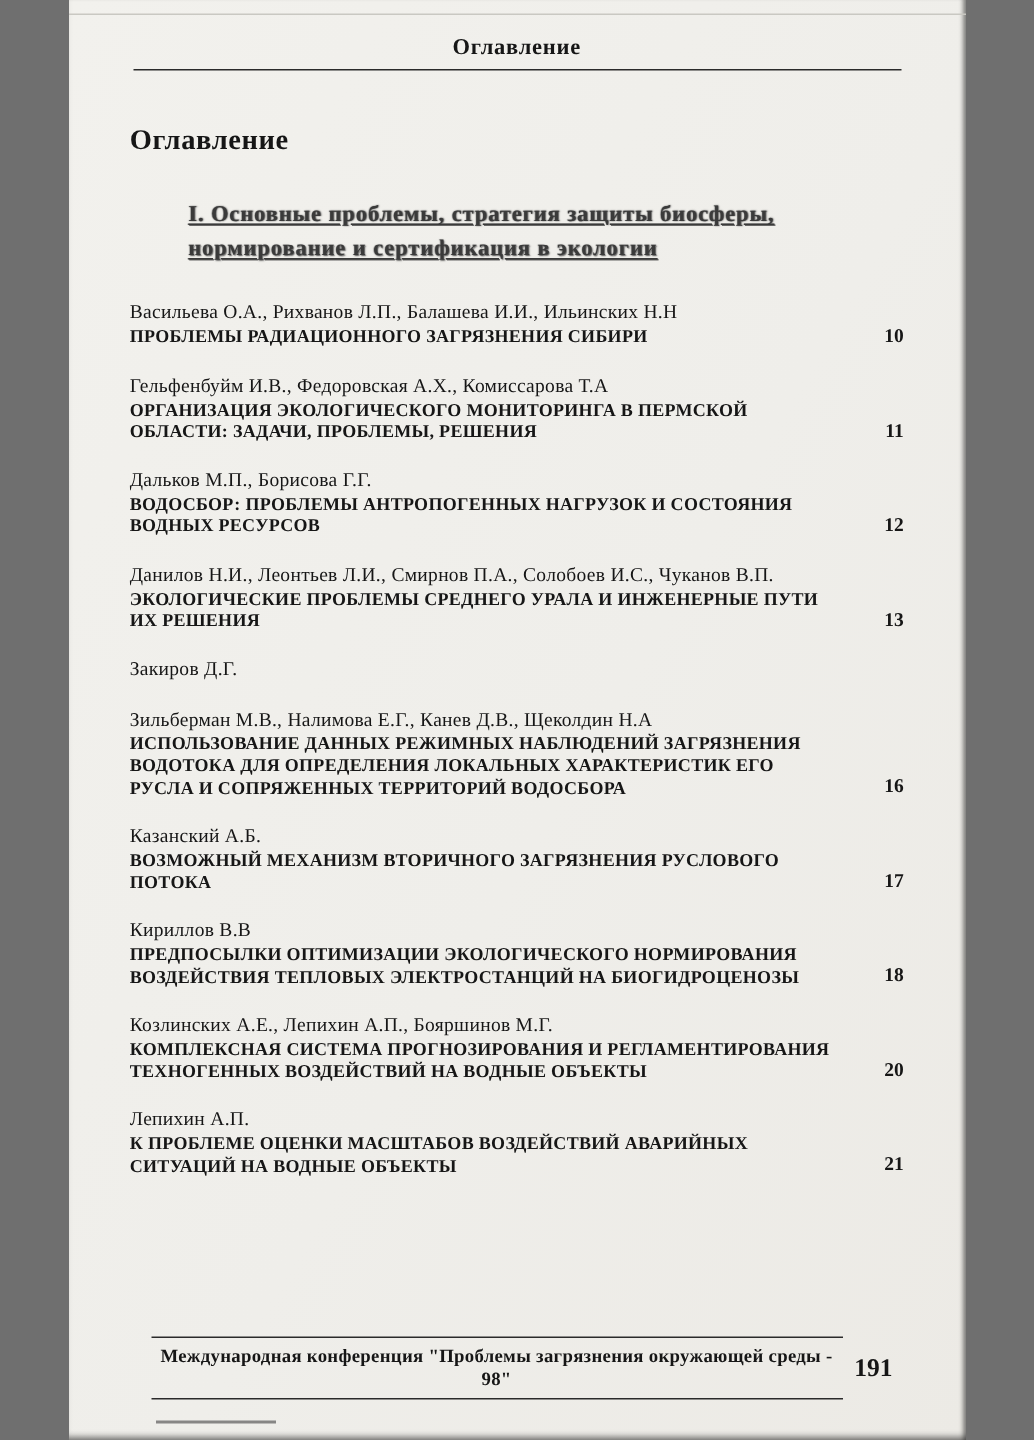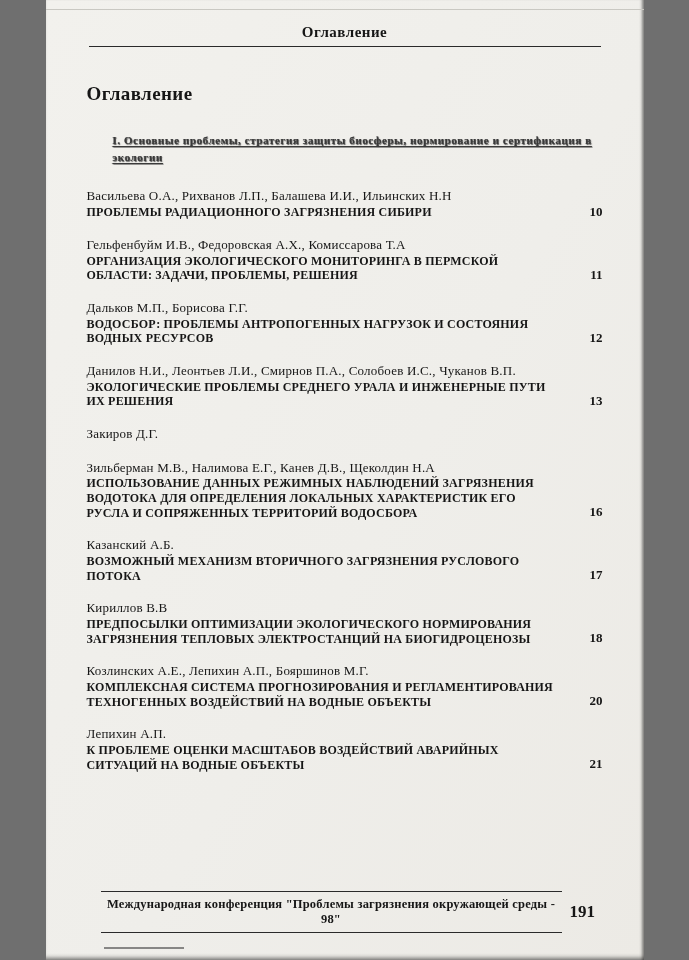--- a/index.html
+++ b/index.html
@@ -53,24 +53,24 @@
   }
 
   .toc-heading {
     margin-top: 36px;
     font-size: 19px;
     font-weight: bold;
     letter-spacing: .4px;
   }
 
   .section-title {
-    margin: 27px 10px 0 26px;
+    margin: 27px 10px 0 39px;
     max-width: 560px;
     font-weight: bold;
-    font-size: 11px;
+    font-size: 15px;
     line-height: 1.5;
     letter-spacing: .6px;
     color: #3a3a3a;
     text-decoration: underline;
     text-underline-offset: 2px;
     text-shadow: 0.6px 0.6px 1px rgba(70,70,70,.9), -0.4px 0 .6px rgba(90,90,90,.55);
   }
 
   .entries {
     margin-top: 23px;
@@ -197,21 +197,21 @@
         <div class="authors">Казанский А.Б.</div>
         <div class="title-row">
           <div class="title">ВОЗМОЖНЫЙ МЕХАНИЗМ ВТОРИЧНОГО ЗАГРЯЗНЕНИЯ РУСЛОВОГО ПОТОКА</div>
           <div class="pagenum">17</div>
         </div>
       </div>
 
       <div class="entry">
         <div class="authors">Кириллов В.В</div>
         <div class="title-row">
-          <div class="title">ПРЕДПОСЫЛКИ ОПТИМИЗАЦИИ ЭКОЛОГИЧЕСКОГО НОРМИРОВАНИЯ ЗАГРЯЗНЕНИЯ ТЕПЛОВЫХ ЭЛЕКТРОСТАНЦИЙ НА БИОГИДРОЦЕНОЗЫ</div>
+          <div class="title">ПРЕДПОСЫЛКИ ОПТИМИЗАЦИИ ЭКОЛОГИЧЕСКОГО НОРМИРОВАНИЯ ВОЗДЕЙСТВИЯ ТЕПЛОВЫХ ЭЛЕКТРОСТАНЦИЙ НА БИОГИДРОЦЕНОЗЫ</div>
           <div class="pagenum">18</div>
         </div>
       </div>
 
 
       <div class="entry">
         <div class="authors">Козлинских А.Е., Лепихин А.П., Бояршинов М.Г.</div>
         <div class="title-row">
           <div class="title">КОМПЛЕКСНАЯ СИСТЕМА ПРОГНОЗИРОВАНИЯ И РЕГЛАМЕНТИРОВАНИЯ ТЕХНОГЕННЫХ ВОЗДЕЙСТВИЙ НА ВОДНЫЕ ОБЪЕКТЫ</div>
           <div class="pagenum">20</div>

